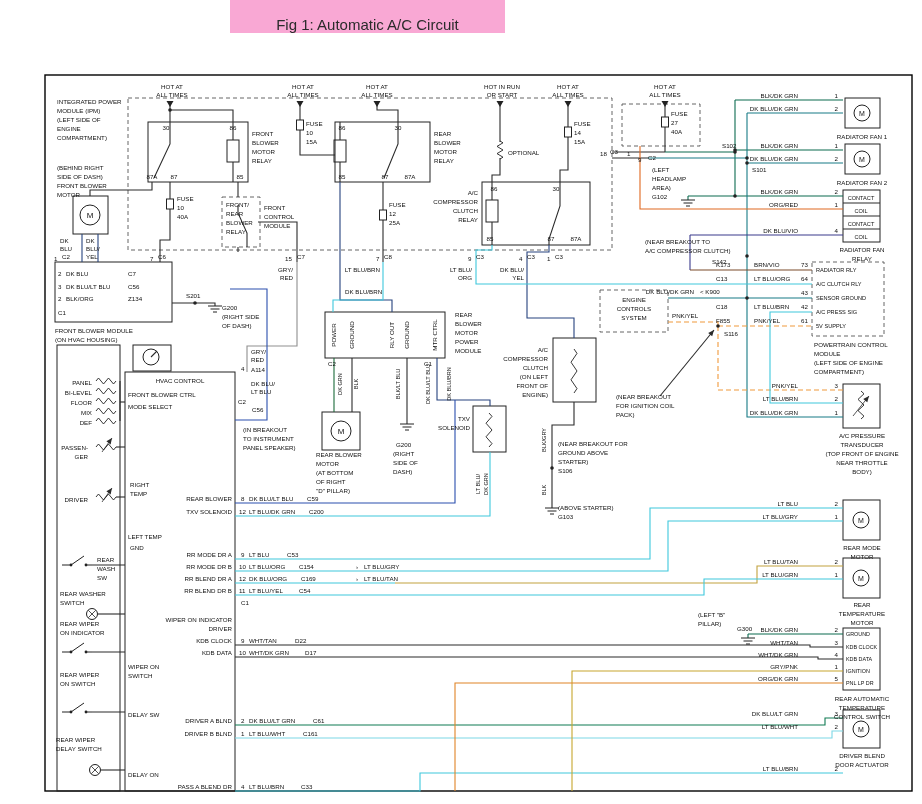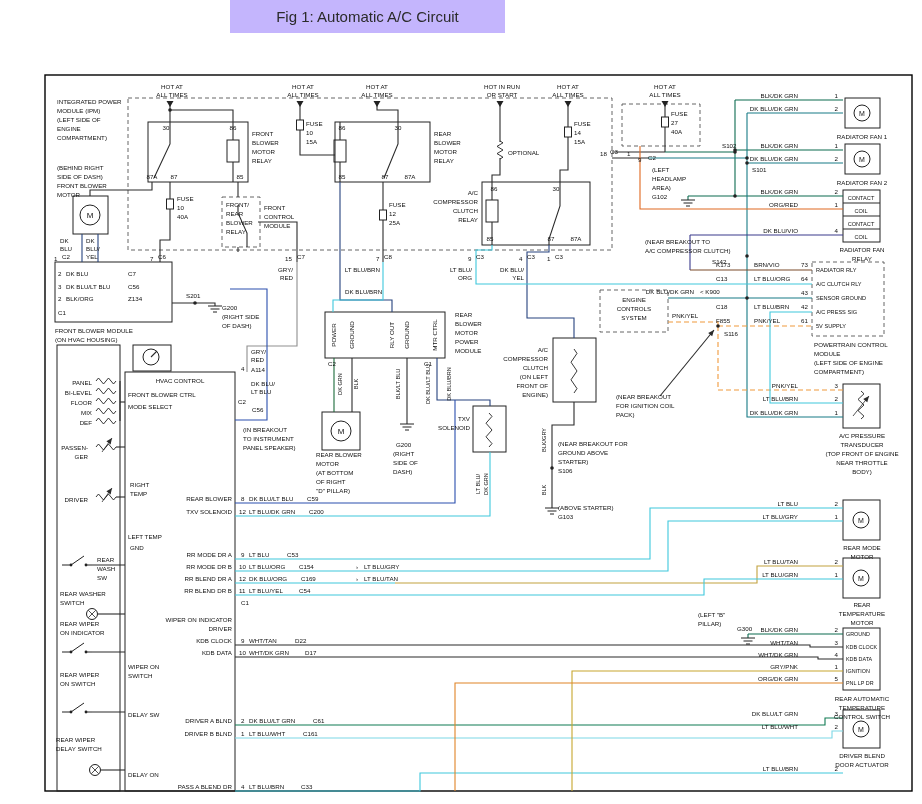--- a/index.html
+++ b/index.html
@@ -5,21 +5,21 @@
   html,body{margin:0;padding:0;background:#ffffff;}
   body{width:922px;height:804px;position:relative;font-family:"Liberation Sans",sans-serif;overflow:hidden;}
   .titlebar{position:absolute;left:230px;top:0;width:275px;height:33px;display:flex;align-items:center;justify-content:center;z-index:2;}
   .titlebar span{font-size:15px;color:#2b2b2b;}
   #dsvg{position:absolute;left:0;top:0;z-index:1;}
   #dsvg text{font-family:"Liberation Sans","DejaVu Sans",sans-serif;fill:#111;}
 </style>
 </head>
 <body>
 
-<div class="titlebar" style="background: #c4b5fd;">
+<div class="titlebar" style="background: #f9a8d4; align-items: flex-end;">
   <span>Fig 1: Automatic A/C Circuit</span>
 </div>
 
 <div>
   <svg id="dsvg" width="922" height="804" viewBox="0 0 922 804">
       <g>
         <rect x="45" y="75" width="867" height="716" fill="none" stroke="#000" stroke-width="1.4"></rect>
         <rect x="128" y="98" width="484" height="152" fill="none" stroke="#555" stroke-width="0.9" stroke-dasharray="4,3"></rect>
         <rect x="222" y="197" width="38" height="50" fill="none" stroke="#555" stroke-width="0.9" stroke-dasharray="4,3"></rect>
         <rect x="622" y="104" width="78" height="42" fill="none" stroke="#555" stroke-width="0.9" stroke-dasharray="4,3"></rect>

